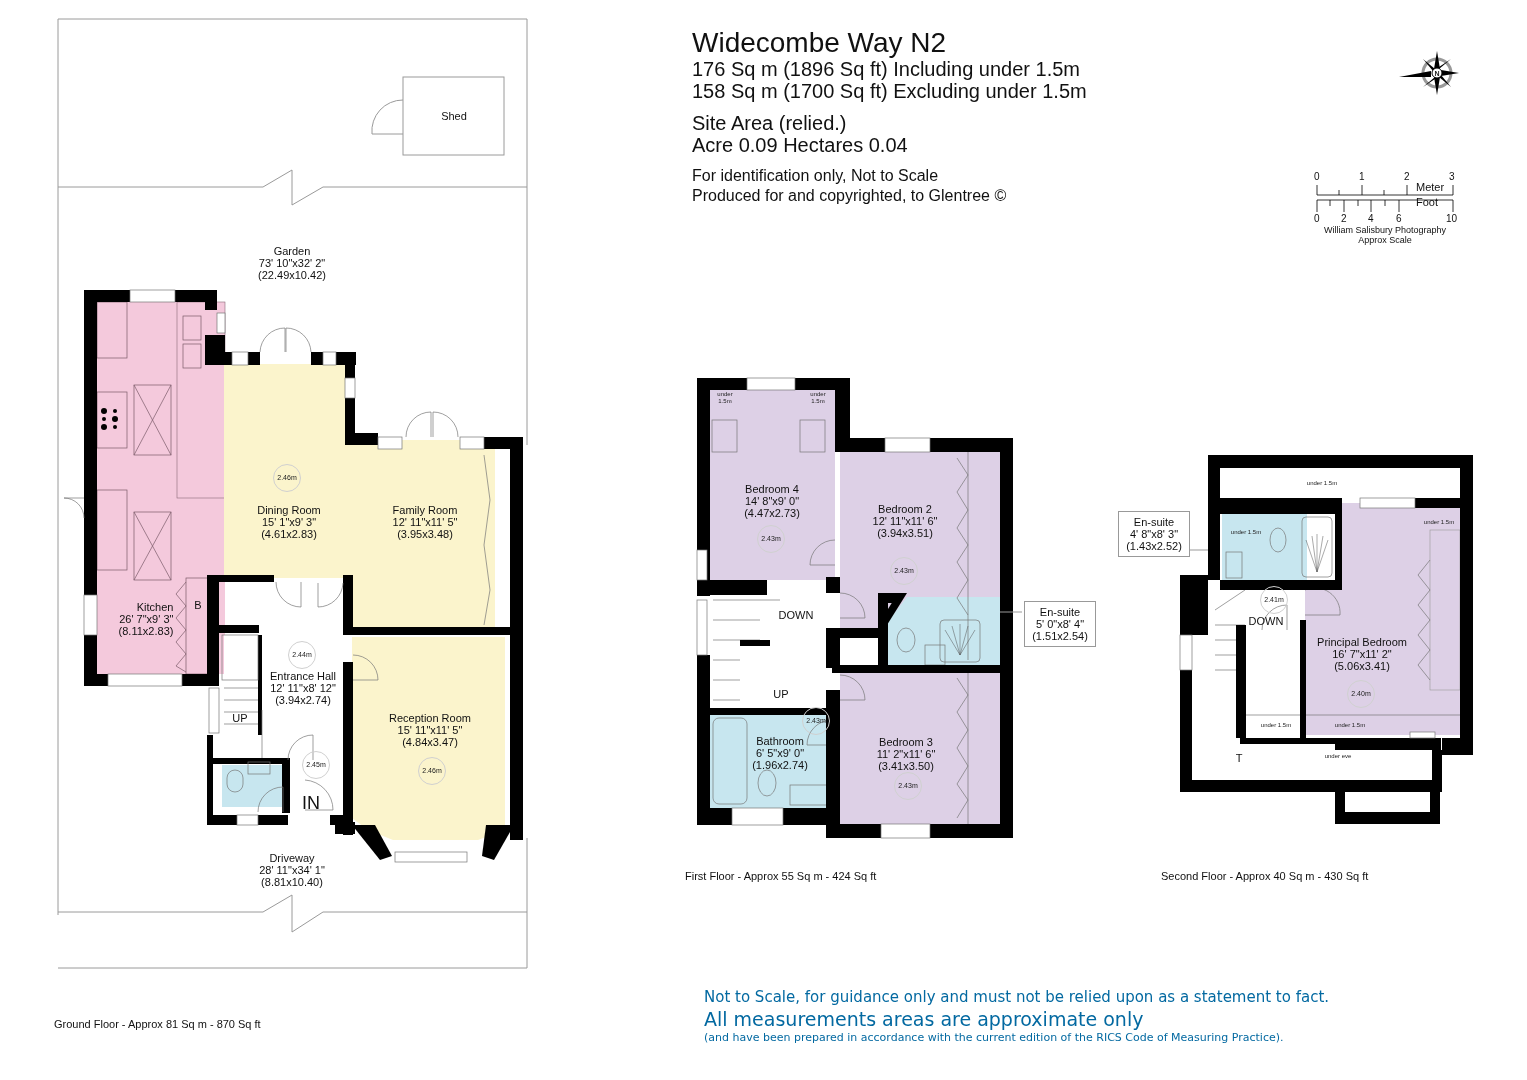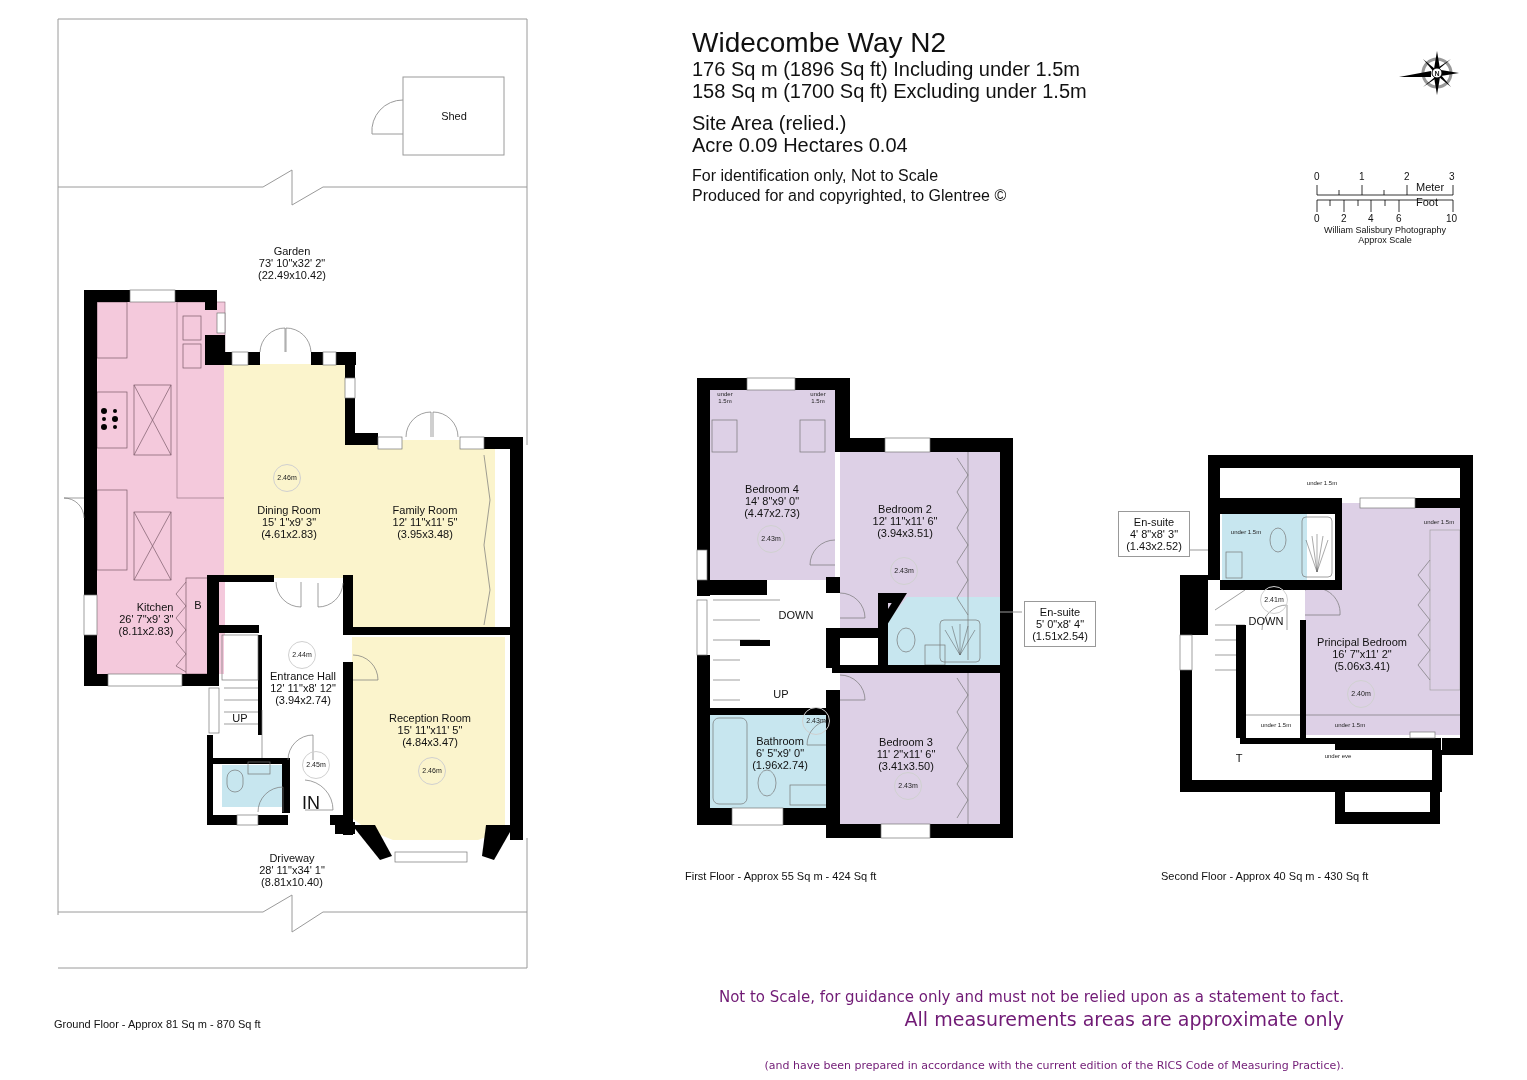--- a/index.html
+++ b/index.html
@@ -7,24 +7,24 @@
   .lbl{position:absolute;text-align:center;font-size:11px;line-height:12px;color:#111;white-space:nowrap;transform:translateX(-50%);}
   .lbl .l{display:block;}
   .ht{position:absolute;width:26px;height:26px;border:1px solid #d0d0d0;border-radius:50%;font-size:7px;line-height:26px;text-align:center;color:#222;transform:translate(-50%,-50%);}
   .small{position:absolute;font-size:6px;line-height:7px;color:#222;white-space:nowrap;text-align:center;transform:translateX(-50%);}
   .title-block{position:absolute;left:692px;top:28px;}
   .title-block .t{font-size:28px;line-height:30px;}
   .title-block .s{font-size:20px;line-height:22px;}
   .title-block .g{height:10px;}
   .title-block .f{font-size:16px;line-height:20px;}
   .floor-cap{position:absolute;font-size:11px;color:#111;white-space:nowrap;}
-  .disclaimer{position:absolute;left:644px;top:986px;width:700px;text-align:right;font-family:"DejaVu Sans",sans-serif;color:#701a75;}
+  .disclaimer{position:absolute;left:704px;top:986px;width:700px;text-align:left;font-family:"DejaVu Sans",sans-serif;color:#0369a1;}
   .disclaimer .d1{font-size:15px;line-height:22px;}
   .disclaimer .d2{font-size:19px;line-height:22px;}
-  .disclaimer .d3{font-size:11px;line-height:16px;margin-top:28px;}
+  .disclaimer .d3{font-size:11px;line-height:16px;}
   .callout{position:absolute;border:1px solid #999;background:#fff;text-align:center;font-size:11px;line-height:12px;padding:4px 0;}
   .scale-txt{position:absolute;font-size:10px;color:#111;}
   svg{position:absolute;left:0;top:0;}
 </style>
 </head>
 <body>
 
 <div id="canvas">
 
   <svg width="1527" height="1080" viewBox="0 0 1527 1080">

